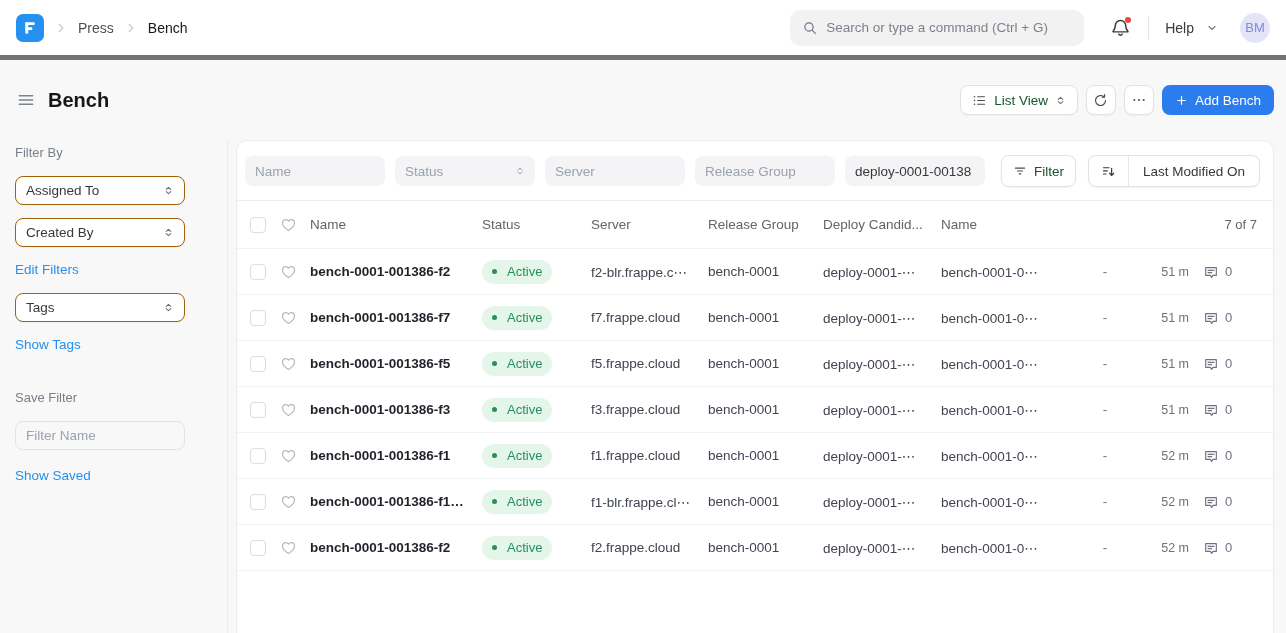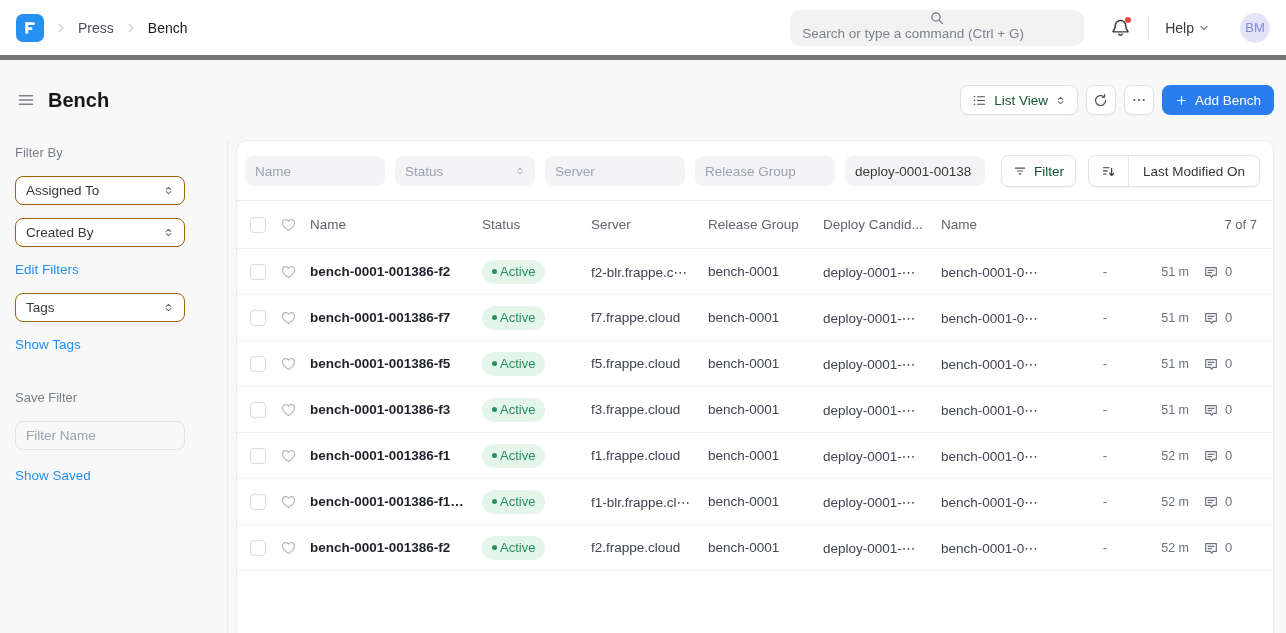--- a/index.html
+++ b/index.html
@@ -8,31 +8,31 @@
 
   
   .navbar { height:60px; background:#fff; border-bottom:5px solid #737373;
             display:flex; align-items:center; padding:0 16px; }
   .logo { width:28px; height:28px; border-radius:7px; background:#2490ef;
           display:flex; align-items:center; justify-content:center; flex:0 0 auto; }
   .crumb-sep { color:#c6c9ce; margin:0 10px; display:flex; }
   .crumb { font-size:14px; color:#4b4f56; }
   .crumb.current { color:#171717; font-weight:500; }
   .searchbox { margin-left:auto; width:294px; height:36px; background:#f2f2f3; border-radius:10px;
-               display:flex; align-items:center; padding:0 12px;flex-direction:column; }
+               display:flex; align-items:center; gap:8px; padding:0 12px; }
   .searchbox input { border:none; outline:none; background:transparent; width:100%;
                      font-size:13.5px; color:#383838; font-family:inherit; }
   .searchbox input::placeholder { color:#7c828c; }
   .bell-wrap { position:relative; margin-left:26px; width:22px; height:22px; cursor:pointer; }
   .bell-dot { position:absolute; top:0; right:1px; width:6px; height:6px; border-radius:50%; background:#ef4444; }
   .nav-divider { width:1px; height:24px; background:#e5e5e6; margin:0 16px; }
-  .help { display:flex; align-items:center; gap:4px; font-size:14px; color:#383838; cursor:pointer; }
+  .help { display:flex; align-items:center; gap:12px; font-size:14px; color:#383838; cursor:pointer; }
   .avatar { width:30px; height:30px; border-radius:50%; background:#e4e4f7; color:#8187e8;
             font-size:13px; font-weight:500; display:flex; align-items:center; justify-content:center;
-            margin-left:30px; cursor:pointer; }
+            margin-left:22px; cursor:pointer; }
 
   
   .page-header { height:80px; display:flex; align-items:center; padding:0 12px 0 16px; }
   .burger { width:20px; height:20px; color:#7c828c; cursor:pointer; }
   .page-title { font-size:20px; font-weight:700; color:#171717; margin-left:12px; }
   .header-actions { margin-left:auto; display:flex; align-items:center; gap:8px; }
   .btn { height:30px; background:#fff; border:1px solid #e2e2e3; border-radius:8px;
          box-shadow:0 1px 2px rgba(0,0,0,.04); display:flex; align-items:center; gap:7px;
          padding:0 11px; font-size:13.5px; color:#14532d; font-weight:500; cursor:pointer; }
   .btn.icon-only { width:30px; padding:0; justify-content:center; }
@@ -85,21 +85,21 @@
   .trow { height:46px; border-top:1px solid #f1f2f4; font-size:13.5px; color:#3f4450; }
   .trow:first-of-type { border-top:none; }
   .tend { border-top:1px solid #f1f2f4; }
   .cb { width:16px; height:16px; border:1.5px solid #d9dce1; border-radius:4px; background:#fff; cursor:pointer; }
   .hearticon { width:17px; height:17px; color:#b3b9c2; display:flex; cursor:pointer; }
   .cell { white-space:nowrap; overflow:hidden; }
   .cell.name { font-weight:700; font-size:13.5px; color:#1f2229; text-overflow:ellipsis; cursor:pointer; }
   .cell.dash { text-align:center; color:#6b7280; }
   .cell.time { text-align:right; color:#6b7280; font-size:12.5px; }
   .cell.comments { display:flex; align-items:center; gap:6px; color:#6b7280; font-size:13px; overflow:visible; }
-  .badge { display:inline-flex; align-items:center; gap:3px; height:24px; padding:0 10px;
+  .badge { display:inline-flex; align-items:center; gap:10px; height:24px; padding:0 10px;
            border-radius:999px; background:#e4f5e9; color:#278f5e; font-size:13px; }
   .badge .dot { width:5px; height:5px; border-radius:50%; background:#278f5e; }
   .count { grid-column:9 / 12; text-align:right; font-size:13px; color:#60646c; }
 
   svg { display:block; }
 </style>
 </head>
 <body>
 
 <div class="navbar">

